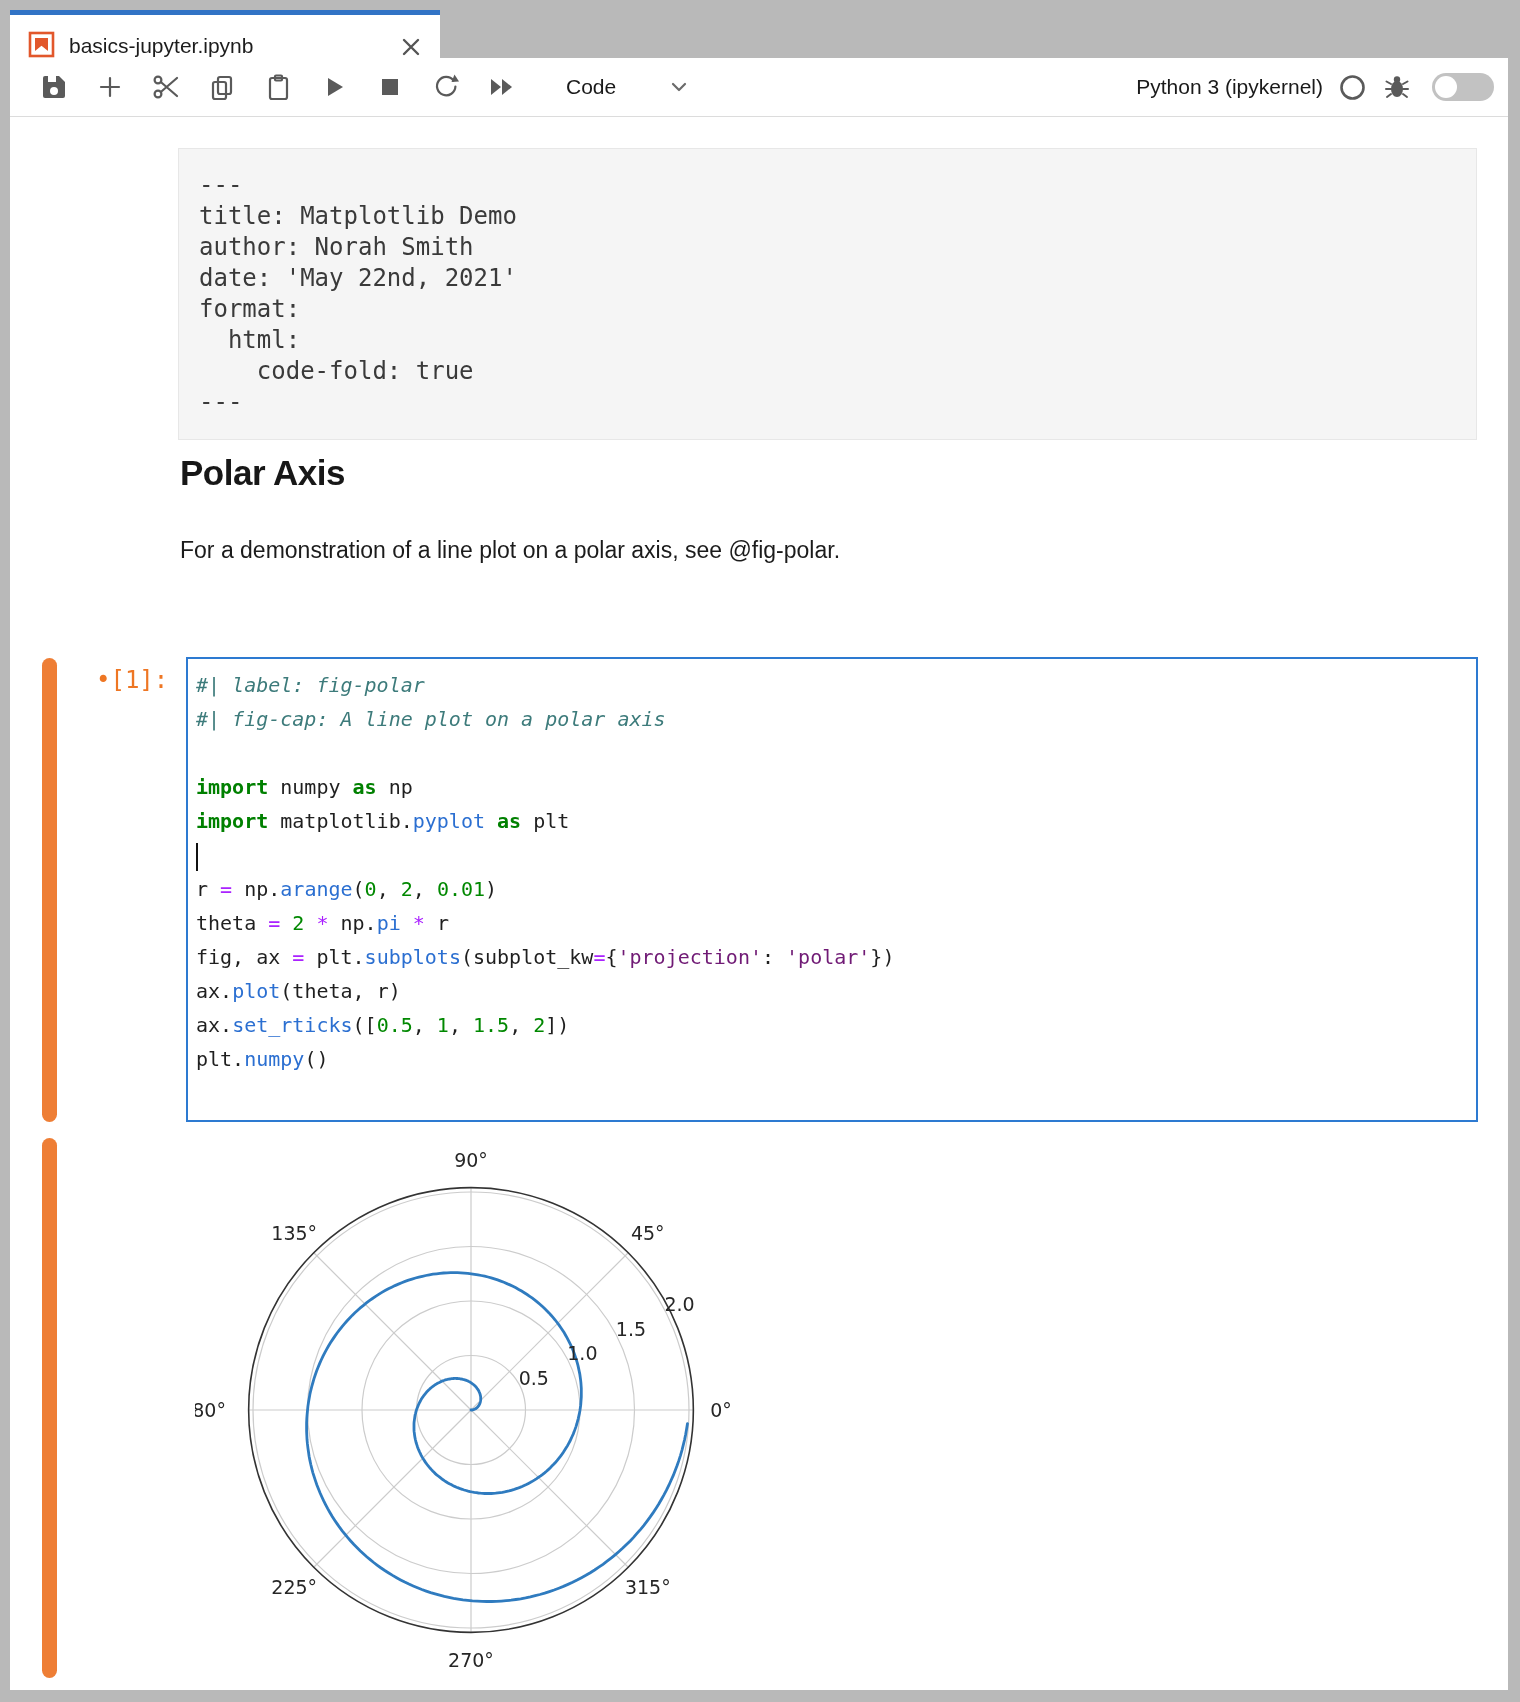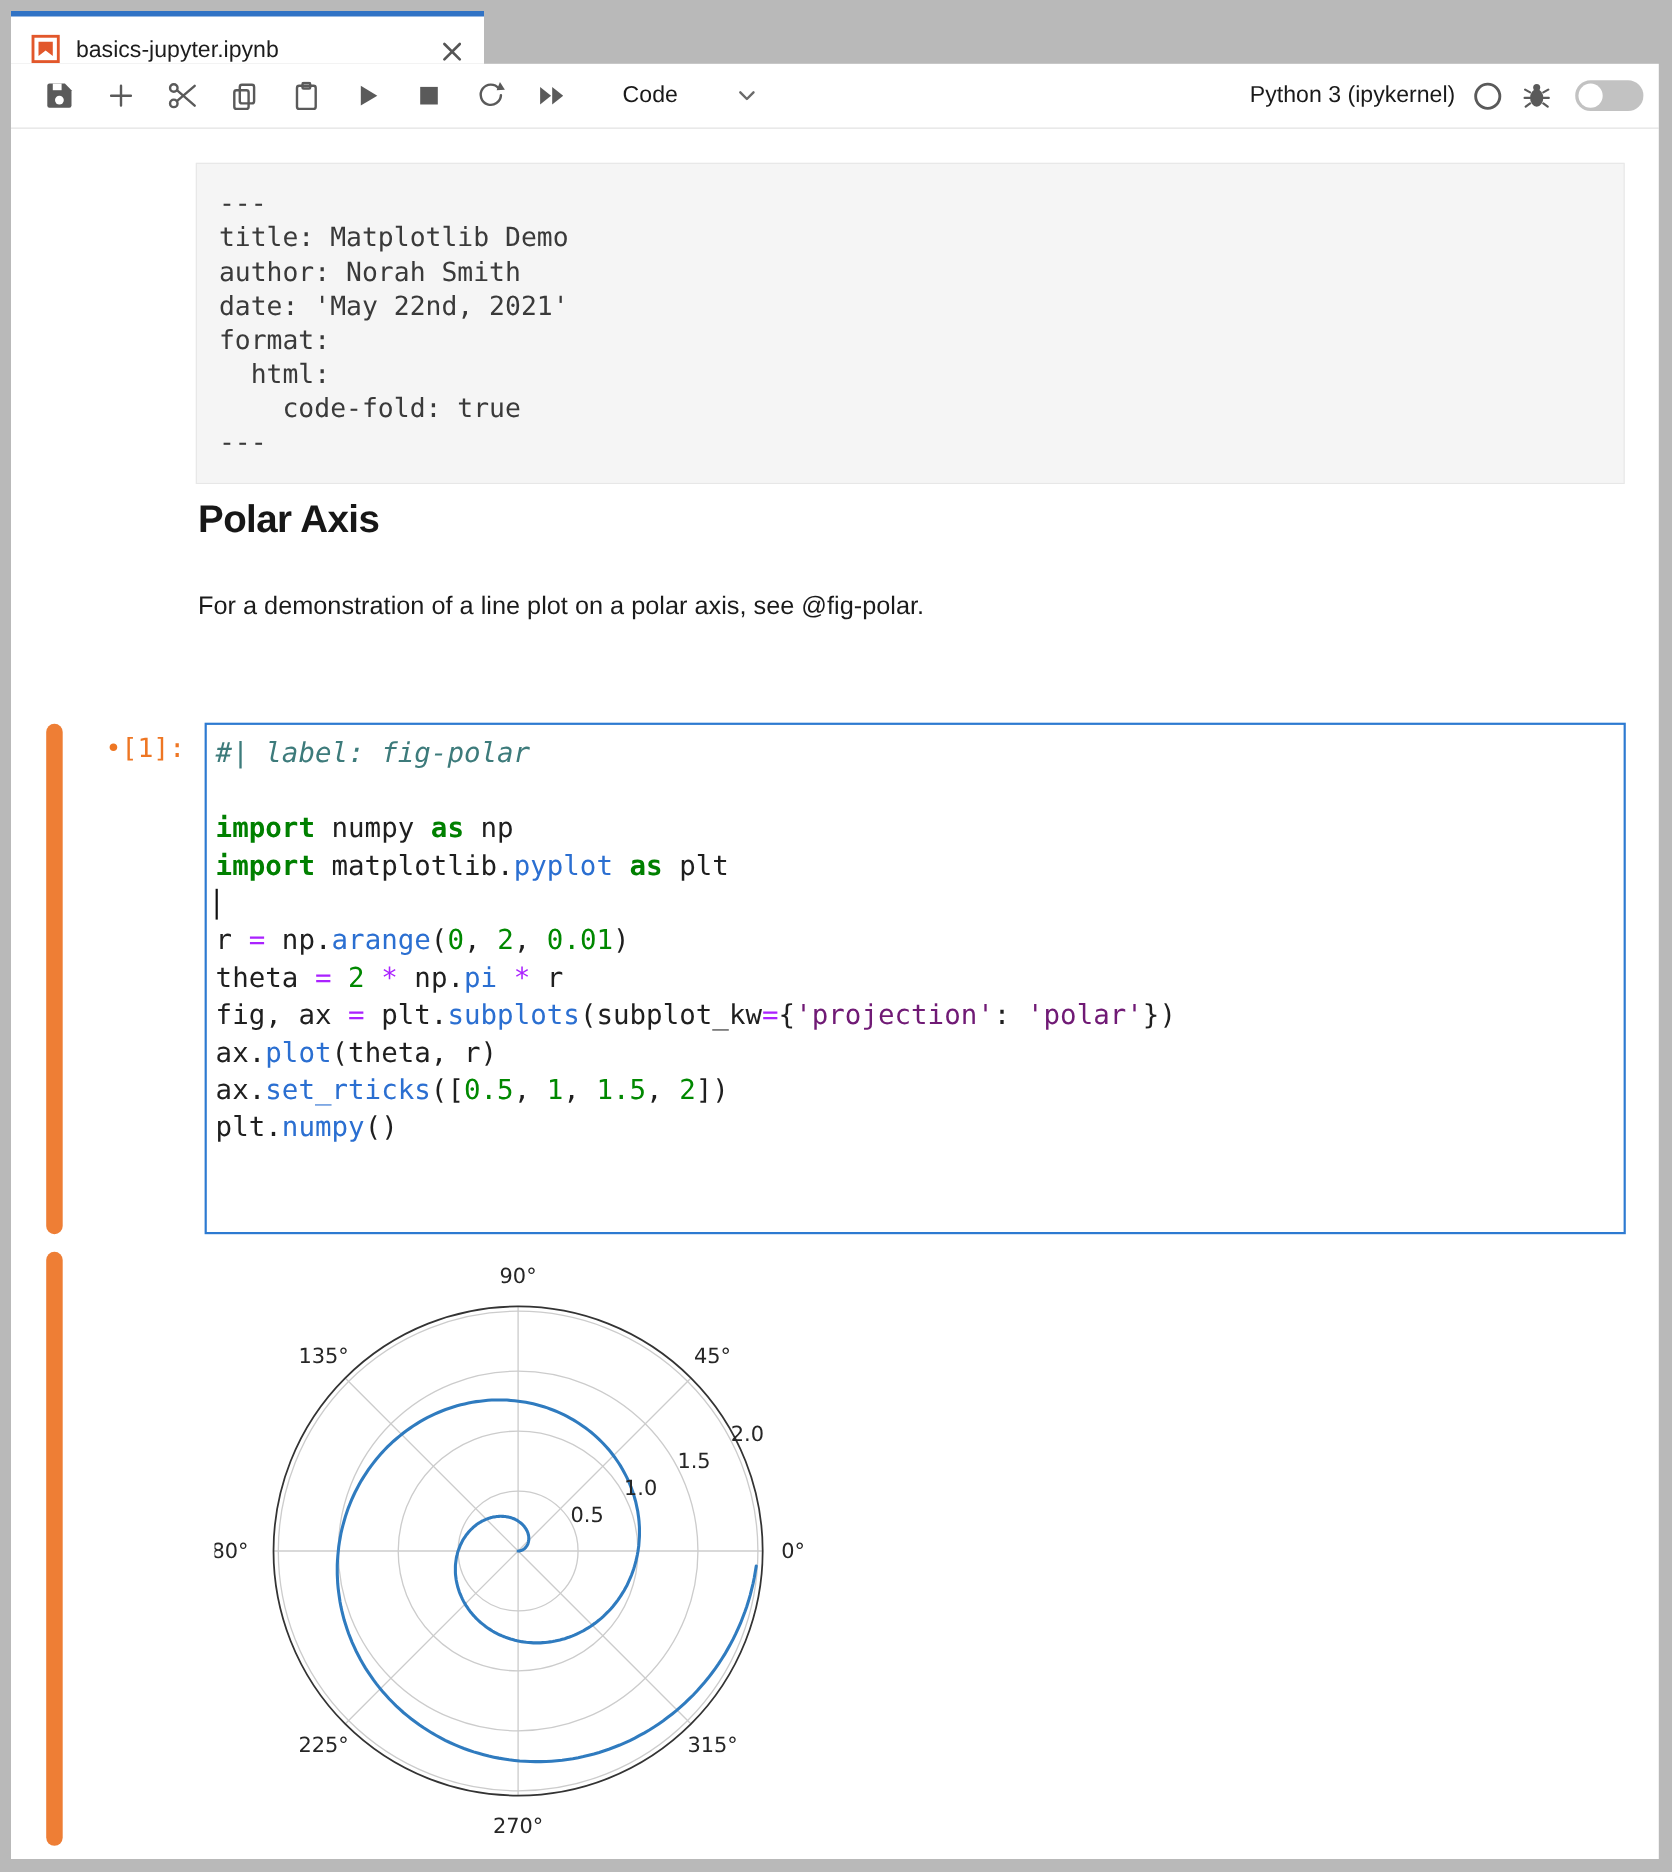--- a/index.html
+++ b/index.html
@@ -44,21 +44,21 @@
 
   .cell-bar{position:absolute;left:32px;width:15px;border-radius:8px;background:#ee7e35;}
   .bar-input{top:541px;height:464px;}
   .bar-output{top:1021px;height:540px;}
 
   .cell-prompt{position:absolute;left:86px;top:549px;font-family:"DejaVu Sans Mono",monospace;
                font-size:24px;color:#ee7623;white-space:pre;}
 
   .code-cell{position:absolute;left:176px;top:540px;width:1292px;height:465px;box-sizing:border-box;
              background:#ffffff;border:2px solid #2d7ad1;padding:9px 8px;}
-  .code-line{font-family:"DejaVu Sans Mono",monospace;font-size:25px;line-height:34px;height:34px;white-space:pre;color:#1f1f1f;}
+  .code-line{font-family:"DejaVu Sans Mono",monospace;font-size:20px;line-height:34px;height:34px;white-space:pre;color:#1f1f1f;}
   .tk-c{color:#3d7b7b;font-style:italic;}
   .tk-k{color:#008000;font-weight:bold;}
   .tk-n{color:#008800;}
   .tk-s{color:#701a75;}
   .tk-o{color:#aa22ff;}
   .tk-f{color:#2b6fd1;}
   .tk-t{color:#1f1f1f;}
   .cursor{display:inline-block;width:2px;height:28px;background:#111;vertical-align:middle;}
 
   .plot-wrap{position:absolute;left:185px;top:1013px;width:552px;height:552px;}
@@ -174,20 +174,21 @@
     </div>
 
     <h1 class="md-heading">Polar Axis</h1>
     <p class="md-paragraph">For a demonstration of a line plot on a polar axis, see @fig-polar.</p>
 
     <div class="cell-bar bar-input"></div>
     <div class="cell-prompt">•[1]:</div>
 
     <div class="code-cell" id="code-editor">
         <div class="code-line"><span class="tk-c">#| label: fig-polar</span></div>
+        <div class="code-line"><span class="tk-c">#| fig-cap: A line plot on a polar axis</span></div>
         <div class="code-line"></div>
         <div class="code-line"><span class="tk-k">import</span><span class="tk-t"> numpy </span><span class="tk-k">as</span><span class="tk-t"> np</span></div>
         <div class="code-line"><span class="tk-k">import</span><span class="tk-t"> matplotlib.</span><span class="tk-f">pyplot</span><span class="tk-t"> </span><span class="tk-k">as</span><span class="tk-t"> plt</span></div>
         <div class="code-line"><span class="cursor"></span></div>
         <div class="code-line"><span class="tk-t">r </span><span class="tk-o">=</span><span class="tk-t"> np.</span><span class="tk-f">arange</span><span class="tk-t">(</span><span class="tk-n">0</span><span class="tk-t">, </span><span class="tk-n">2</span><span class="tk-t">, </span><span class="tk-n">0.01</span><span class="tk-t">)</span></div>
         <div class="code-line"><span class="tk-t">theta </span><span class="tk-o">=</span><span class="tk-t"> </span><span class="tk-n">2</span><span class="tk-t"> </span><span class="tk-o">*</span><span class="tk-t"> np.</span><span class="tk-f">pi</span><span class="tk-t"> </span><span class="tk-o">*</span><span class="tk-t"> r</span></div>
         <div class="code-line"><span class="tk-t">fig, ax </span><span class="tk-o">=</span><span class="tk-t"> plt.</span><span class="tk-f">subplots</span><span class="tk-t">(subplot_kw</span><span class="tk-o">=</span><span class="tk-t">{</span><span class="tk-s">'projection'</span><span class="tk-t">: </span><span class="tk-s">'polar'</span><span class="tk-t">})</span></div>
         <div class="code-line"><span class="tk-t">ax.</span><span class="tk-f">plot</span><span class="tk-t">(theta, r)</span></div>
         <div class="code-line"><span class="tk-t">ax.</span><span class="tk-f">set_rticks</span><span class="tk-t">([</span><span class="tk-n">0.5</span><span class="tk-t">, </span><span class="tk-n">1</span><span class="tk-t">, </span><span class="tk-n">1.5</span><span class="tk-t">, </span><span class="tk-n">2</span><span class="tk-t">])</span></div>
         <div class="code-line"><span class="tk-t">plt.</span><span class="tk-f">numpy</span><span class="tk-t">()</span></div>

